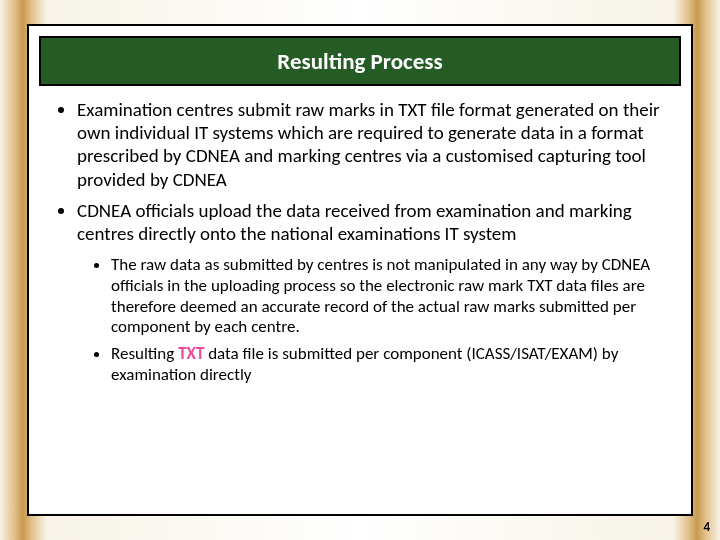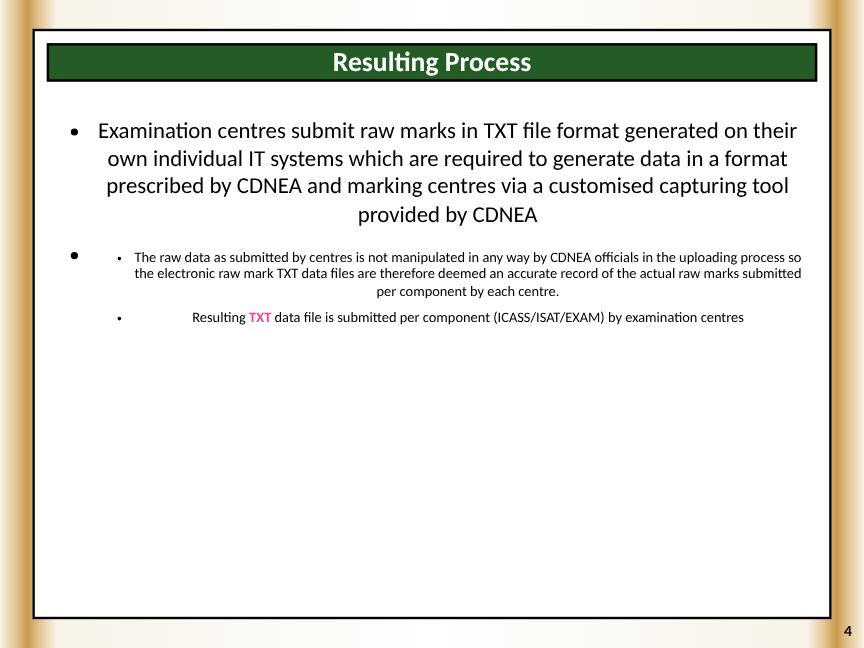--- a/index.html
+++ b/index.html
@@ -28,21 +28,21 @@
     bottom: 24px;
     background: #ffffff;
     border: 2px solid #000;
     box-sizing: border-box;
   }
   .title-bar {
     position: absolute;
     left: 10px;
     right: 10px;
     top: 10px;
-    height: 32px;
+    height: 50px;
     background: #1f5a1f;
     background: #255c25;
     border: 2px solid #000;
     box-sizing: border-box;
     display: flex;
     align-items: center;
     justify-content: center;
     color: #fff;
     font-weight: 700;
     font-size: 23px;
@@ -57,27 +57,26 @@
   }
   ul.main {
     margin: 0;
     padding: 0 0 0 26px;
     list-style: disc;
     font-size: 19px;
     line-height: 1.22;
   }
   ul.main > li {
     margin-bottom: 8px;
-    text-align: center;
   }
   ul.sub {
     margin: 10px 0 16px 0;
     padding: 0 0 0 34px;
     list-style: disc;
-    font-size: 12px;
+    font-size: 17px;
     line-height: 1.22;
   }
   ul.sub > li {
     margin-bottom: 6px;
   }
   .hl {
     color: #ec4899;
     font-weight: 700;
   }
   .pagenum {
@@ -98,26 +97,27 @@
     <div class="title-bar">
       <span>Resulting Process</span>
     </div>
 
     <div class="content">
       <ul class="main">
         <li>
           <span>Examination centres submit raw marks in TXT file format generated on their own individual IT systems which are required to generate data in a format prescribed by CDNEA and marking centres via a customised capturing tool provided by CDNEA</span>
         </li>
         <li>
+          <span>CDNEA officials upload the data received from examination and marking centres directly onto the national examinations IT system</span>
           <ul class="sub">
             <li>
               <span>The raw data as submitted by centres is not manipulated in any way by CDNEA officials in the uploading process so the electronic raw mark TXT data files are therefore deemed an accurate record of the actual raw marks submitted per component by each centre.</span>
             </li>
             <li>
-              <span>Resulting </span><span class="hl">TXT</span><span> data file is submitted per component (ICASS/ISAT/EXAM) by examination centres</span>
+              <span>Resulting </span><span class="hl">TXT</span><span> data file is submitted per component (ICASS/ISAT/EXAM) by examination directly</span>
             </li>
           </ul>
         </li>
       </ul>
     </div>
 
   </div>
   <div class="pagenum">4</div>
 </div>
 

